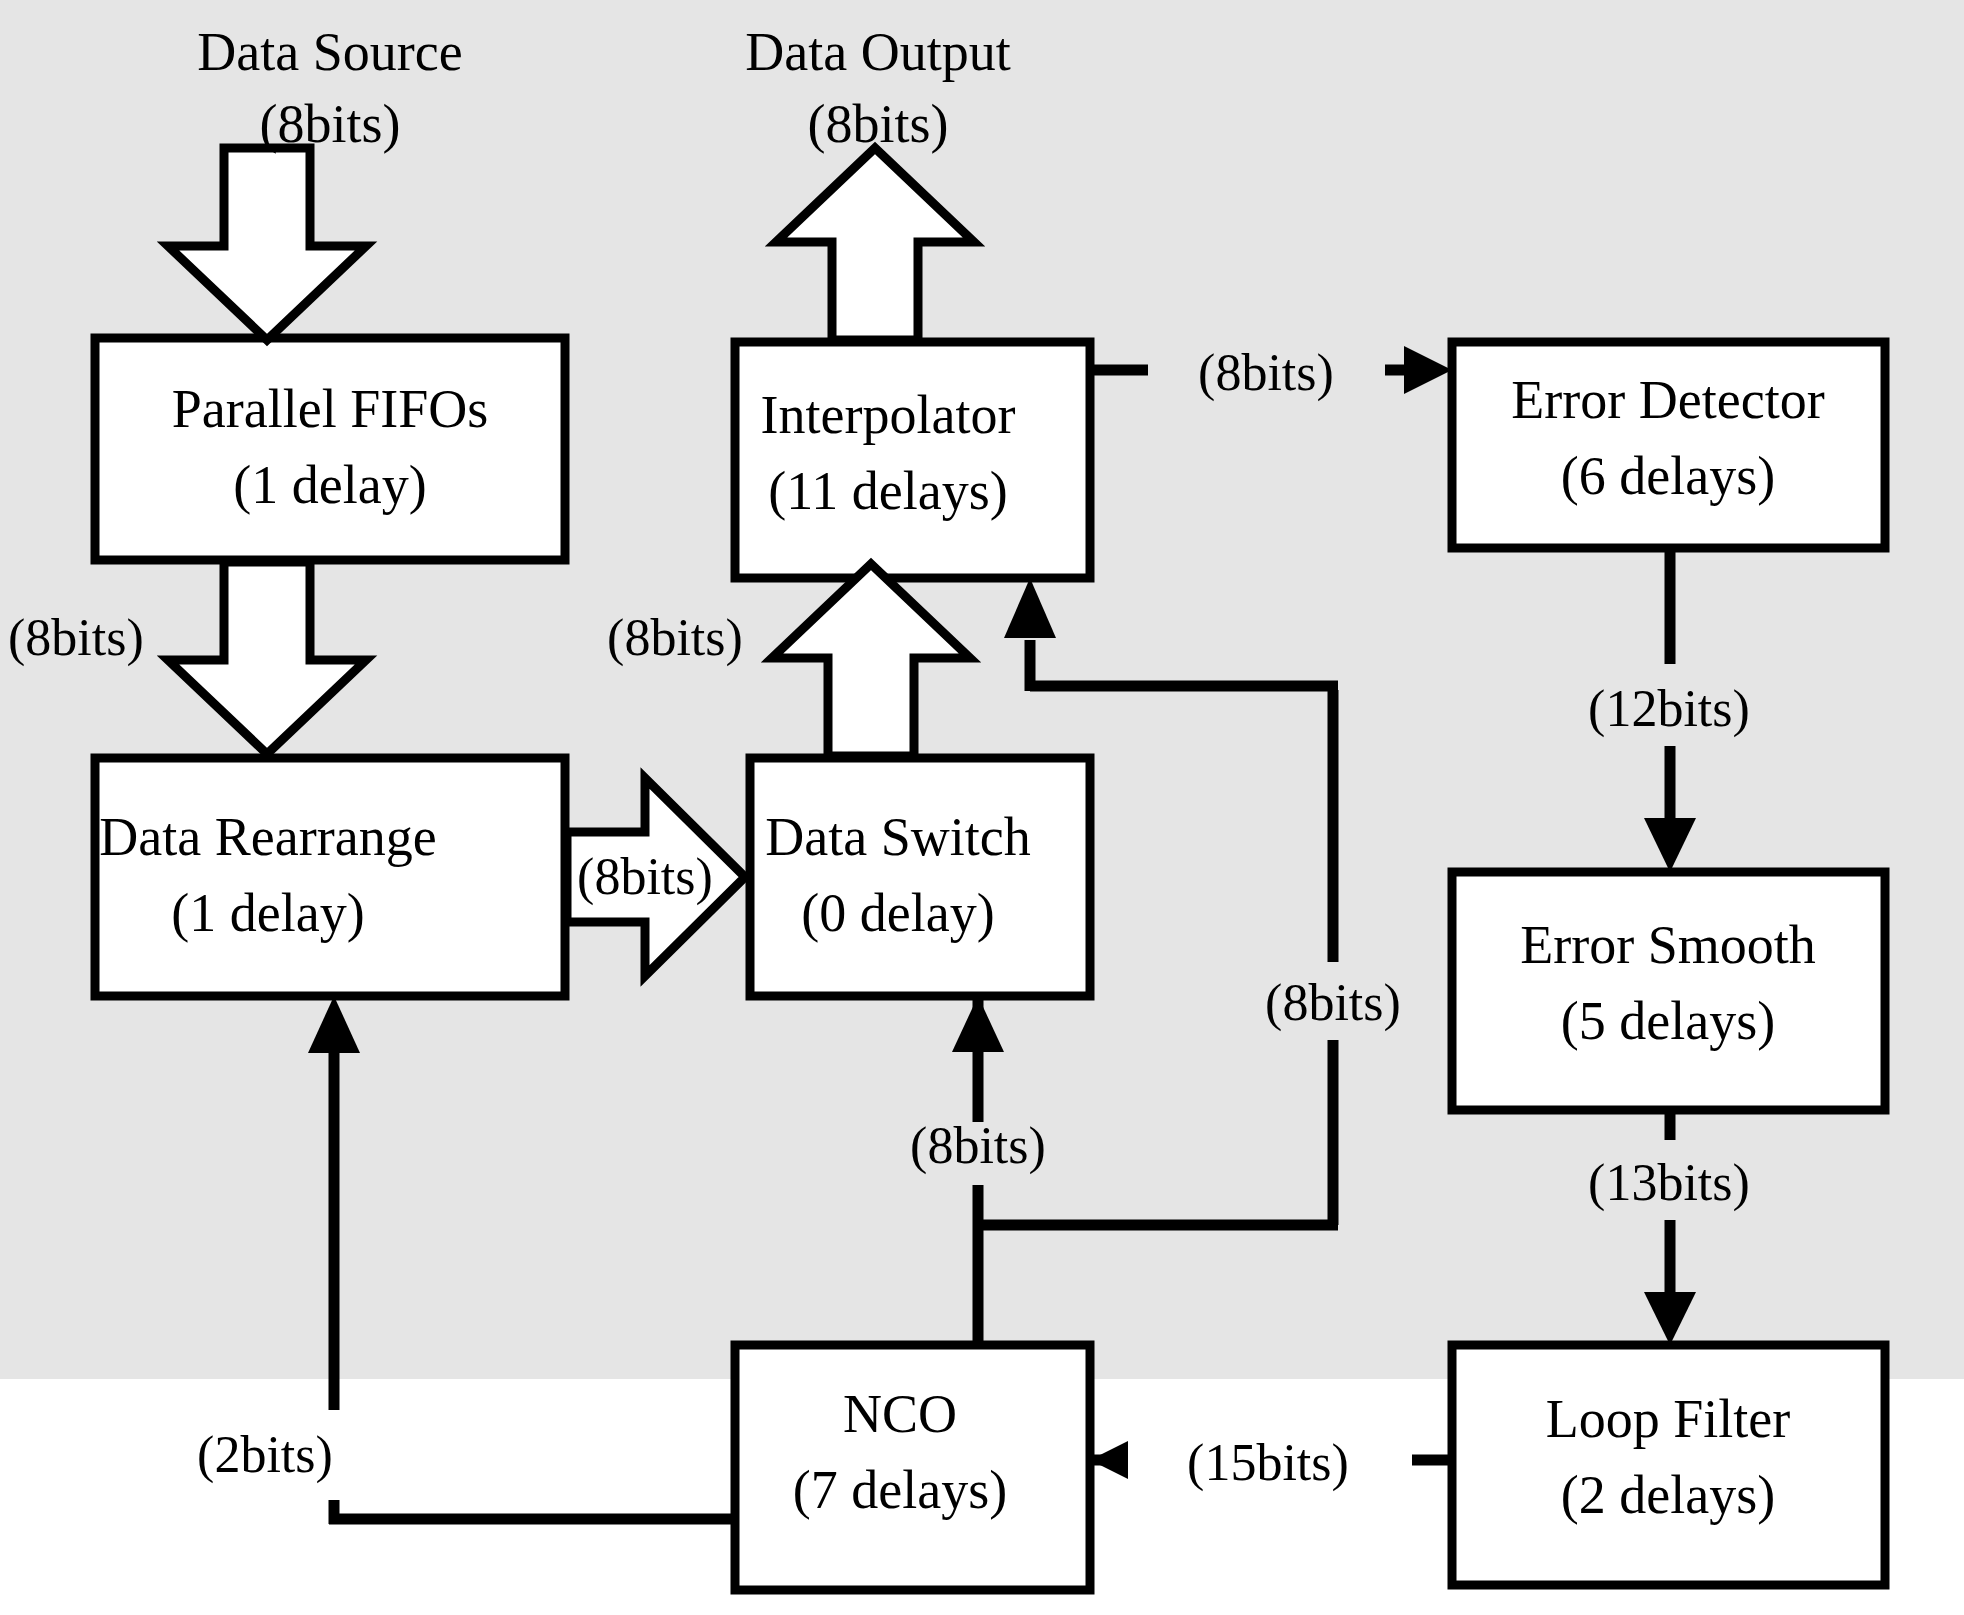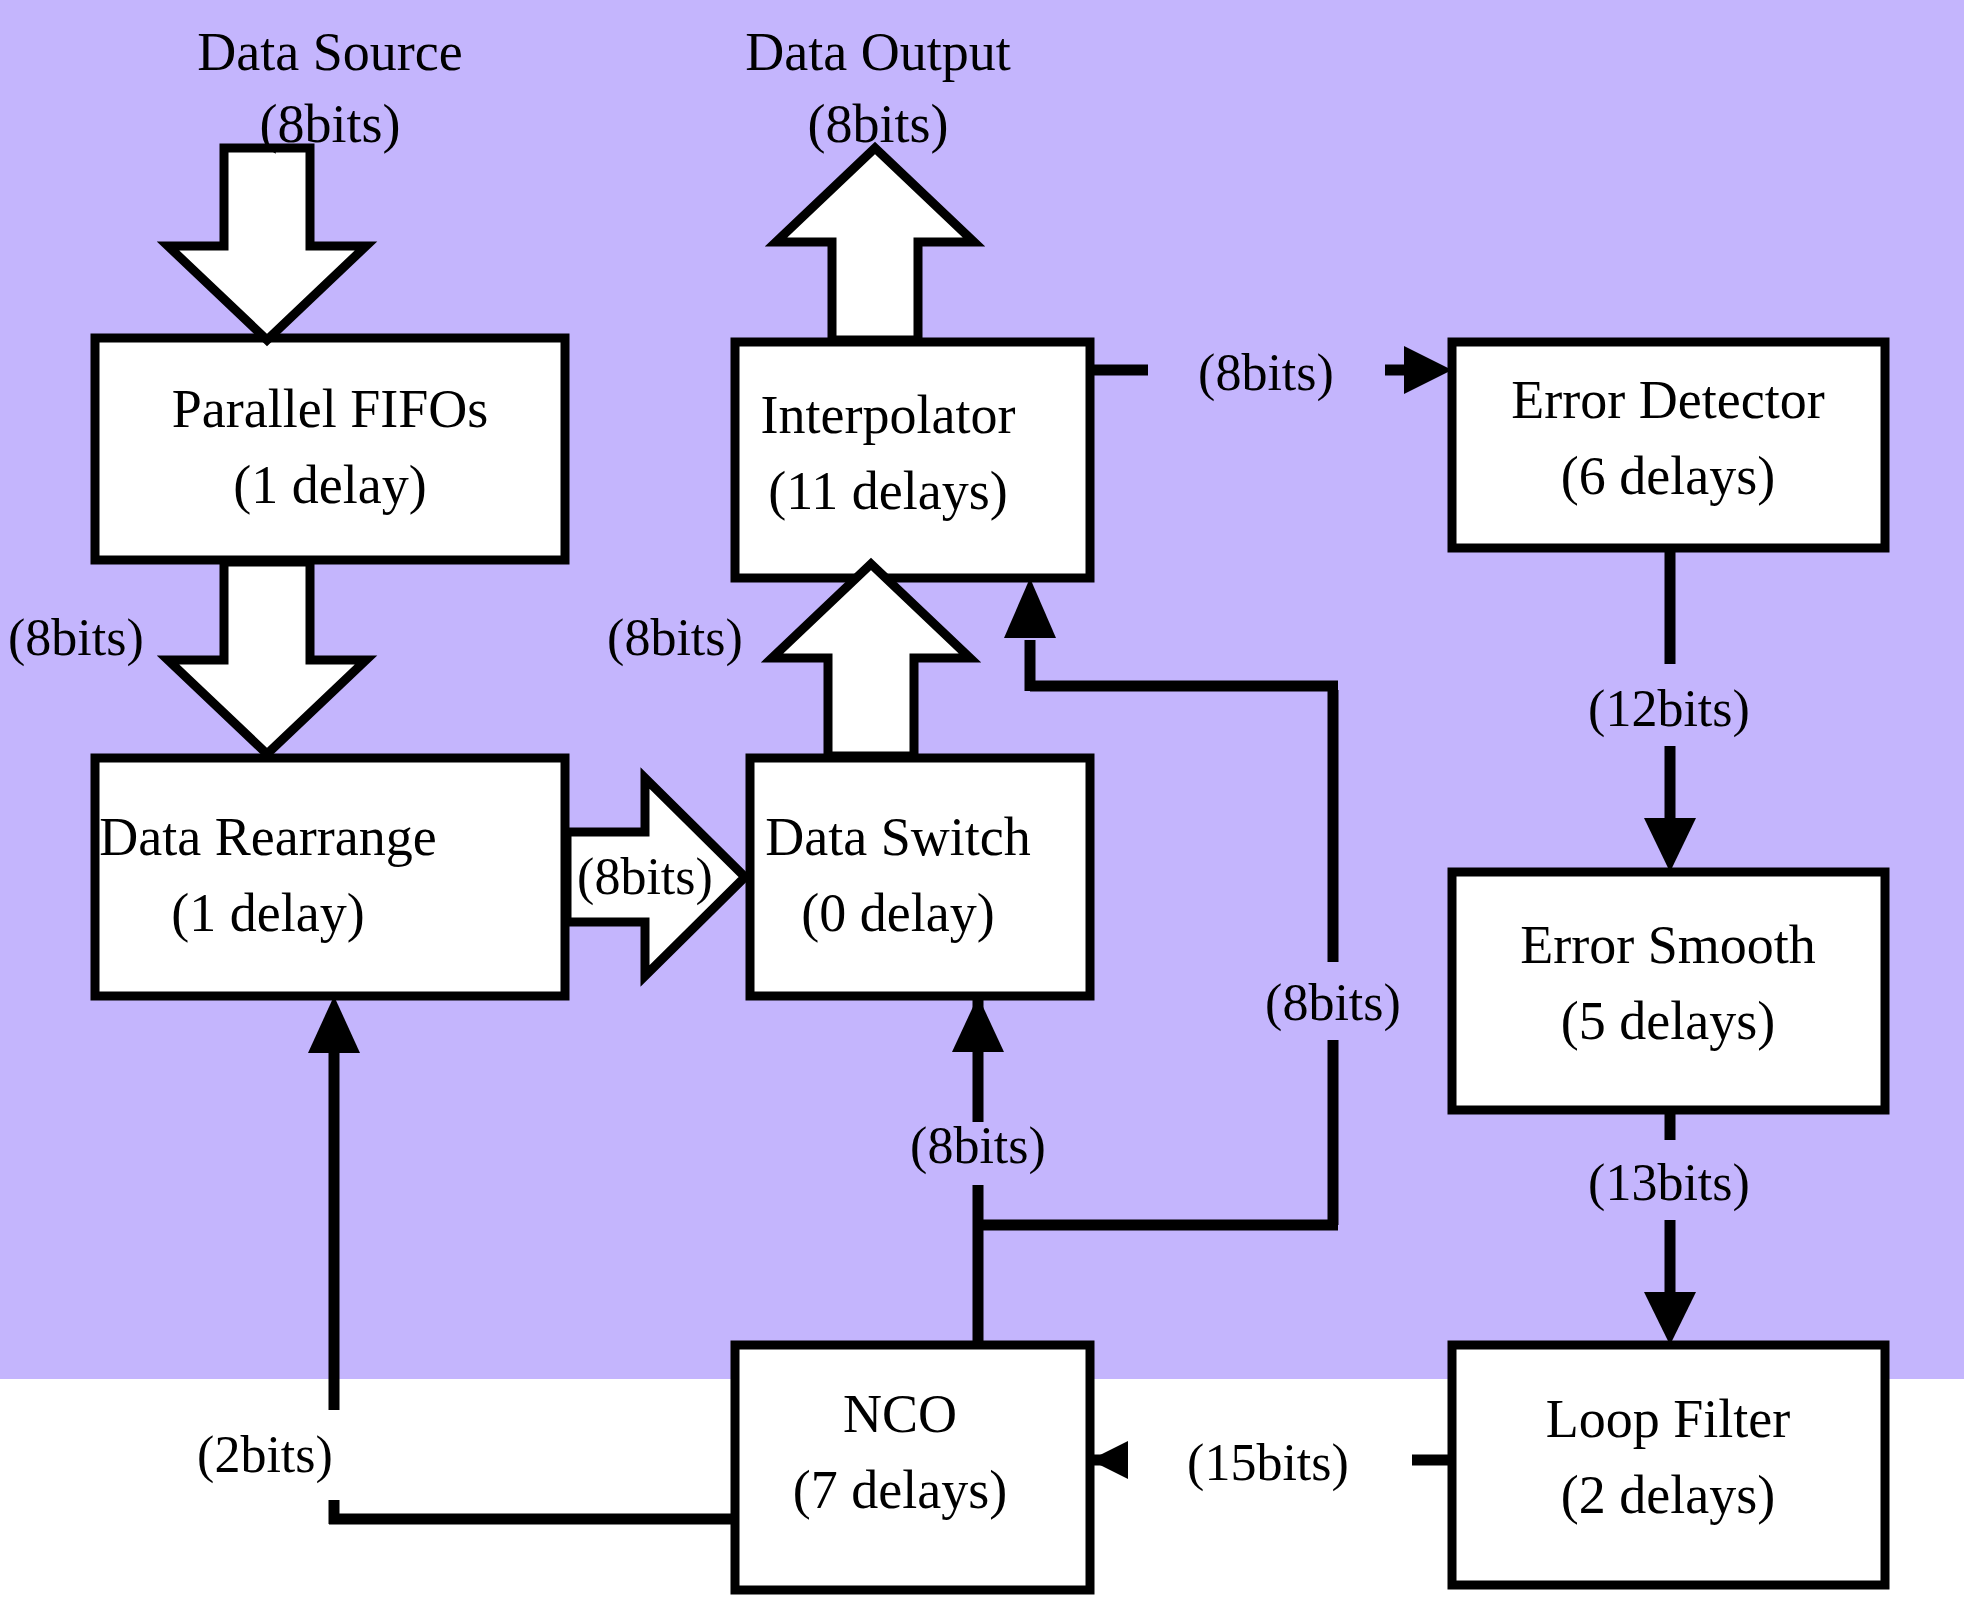--- a/index.html
+++ b/index.html
@@ -1,18 +1,18 @@
 <!DOCTYPE html>
 <html><head>
 <meta charset="utf-8">
 <style>
   html,body{margin:0;padding:0;background:#ffffff;}
   body{width:1964px;height:1615px;overflow:hidden;
        font-family:"Liberation Serif","DejaVu Serif",serif;}
-  #diagram{position:relative;width:1964px;height:1379px;background:#c4b5fd;}
+  #diagram{position:relative;width:1964px;height:1379px;background:#e5e5e5;}
   svg{position:absolute;left:0;top:0;width:1964px;height:1615px;}
   .blk-text{font-family:"Liberation Serif","DejaVu Serif",serif;
             font-size:54px;fill:#000;text-anchor:middle;}
   .ext-text{font-family:"Liberation Serif","DejaVu Serif",serif;
             font-size:54px;fill:#000;text-anchor:middle;}
   .bit-text{font-family:"Liberation Serif","DejaVu Serif",serif;
             font-size:52px;fill:#000;text-anchor:middle;}
   .bit-text-l{font-family:"Liberation Serif","DejaVu Serif",serif;
             font-size:52px;fill:#000;text-anchor:start;}
 </style>

